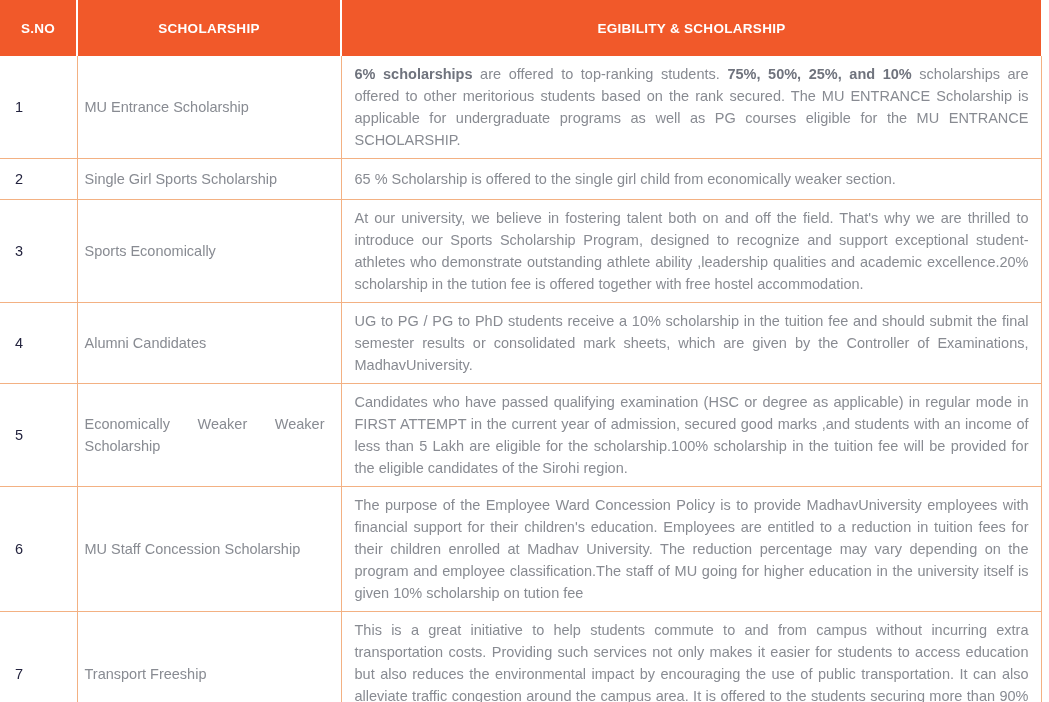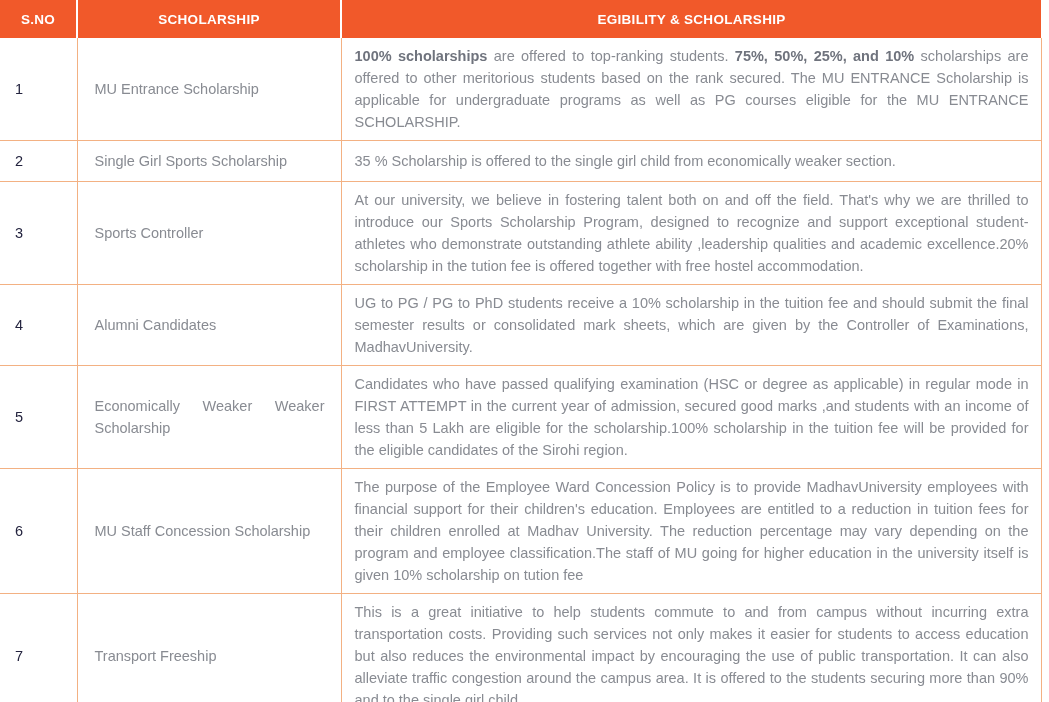--- a/index.html
+++ b/index.html
@@ -20,35 +20,35 @@
   table.scholarship-table{
     width:1041px;border-collapse:collapse;table-layout:fixed;
   }
   col.c-sno{width:77px;}
   col.c-name{width:264px;}
   col.c-elig{width:700px;}
   thead th{
     background:var(--header-bg);
     color:var(--header-text);
     font-size:13.5px;font-weight:bold;letter-spacing:.3px;
-    height:38px;text-align:center;vertical-align:middle;
+    height:56px;text-align:center;vertical-align:middle;
     border-right:2px solid #ffffff;
   }
   thead th:last-child{border-right:none;text-align:center;}
   tbody td{
     border-bottom:1px solid var(--border);
     border-right:1px solid var(--border);
     vertical-align:middle;
     color:var(--body-text);
     font-size:14.5px;line-height:22px;
     padding:7px 0;
   }
   tbody tr:last-child td{border-bottom:none;}
   td.sno-cell{color:var(--sno-text);padding-left:15px;}
-  td.name-cell{padding-left:17px;padding-right:16px;text-align:justify;}
+  td.name-cell{padding-left:7px;padding-right:16px;text-align:justify;}
   td.elig-cell{padding-left:13px;padding-right:12px;text-align:justify;}
   td.elig-cell strong{color:var(--bold-text);font-weight:bold;}
   tr.r1 td{height:99px;}
   tr.r2 td{height:41px;}
   tr.r3 td{height:99px;}
   tr.r4 td{height:80px;margin-left:44px;}
   tr.r5 td{height:100px;}
   tr.r6 td{height:125px;}
   tr.r7 td{height:124px;}
 </style>
@@ -66,30 +66,30 @@
       <tr>
         <th>S.NO</th>
         <th>SCHOLARSHIP</th>
         <th>EGIBILITY &amp; SCHOLARSHIP</th>
       </tr>
     </thead>
     <tbody>
       <tr class="r1">
         <td class="sno-cell">1</td>
         <td class="name-cell">MU Entrance Scholarship</td>
-        <td class="elig-cell"><strong>100% scholarships</strong> are offered to top-ranking students. <strong>75%, 50%, 25%, and 10%</strong> scholarships are offered to other meritorious students based on the rank secured. The MU ENTRANCE Scholarship is applicable for undergraduate programs as well as PG courses eligible for the MU ENTRANCE SCHOLARSHIP.</td>
+        <td class="elig-cell"><strong>6% scholarships</strong> are offered to top-ranking students. <strong>75%, 50%, 25%, and 10%</strong> scholarships are offered to other meritorious students based on the rank secured. The MU ENTRANCE Scholarship is applicable for undergraduate programs as well as PG courses eligible for the MU ENTRANCE SCHOLARSHIP.</td>
       </tr>
       <tr class="r2">
         <td class="sno-cell">2</td>
         <td class="name-cell">Single Girl Sports Scholarship</td>
-        <td class="elig-cell">35 % Scholarship is offered to the single girl child from economically weaker section.</td>
+        <td class="elig-cell">65 % Scholarship is offered to the single girl child from economically weaker section.</td>
       </tr>
       <tr class="r3">
         <td class="sno-cell">3</td>
-        <td class="name-cell">Sports Controller</td>
+        <td class="name-cell">Sports Economically</td>
         <td class="elig-cell">At our university, we believe in fostering talent both on and off the field. That's why we are thrilled to introduce our Sports Scholarship Program, designed to recognize and support exceptional student-athletes who demonstrate outstanding athlete ability ,leadership qualities and academic excellence.20% scholarship in the tution fee is offered together with free hostel accommodation.</td>
       </tr>
       <tr class="r4">
         <td class="sno-cell">4</td>
         <td class="name-cell">Alumni Candidates</td>
         <td class="elig-cell">UG to PG / PG to PhD students receive a 10% scholarship in the tuition fee and should submit the final semester results or consolidated mark sheets, which are given by the Controller of Examinations, MadhavUniversity.</td>
       </tr>
       <tr class="r5">
         <td class="sno-cell">5</td>
         <td class="name-cell">Economically Weaker Weaker Scholarship</td>

